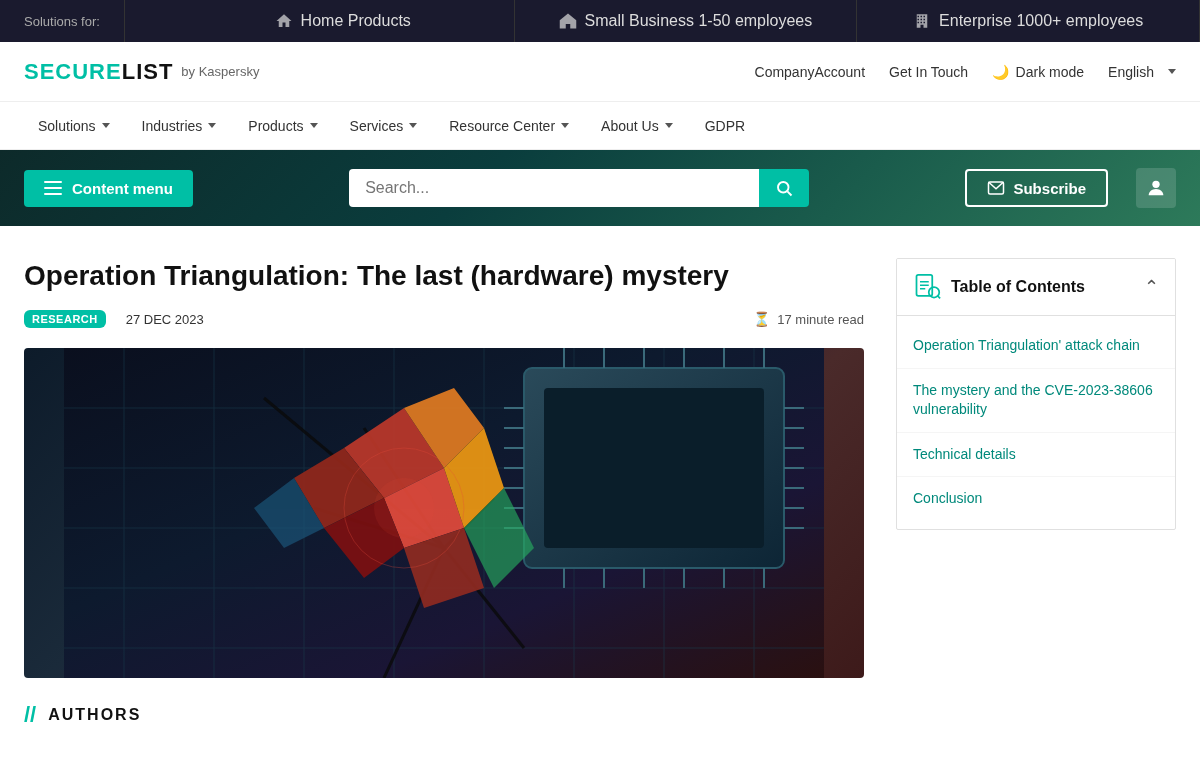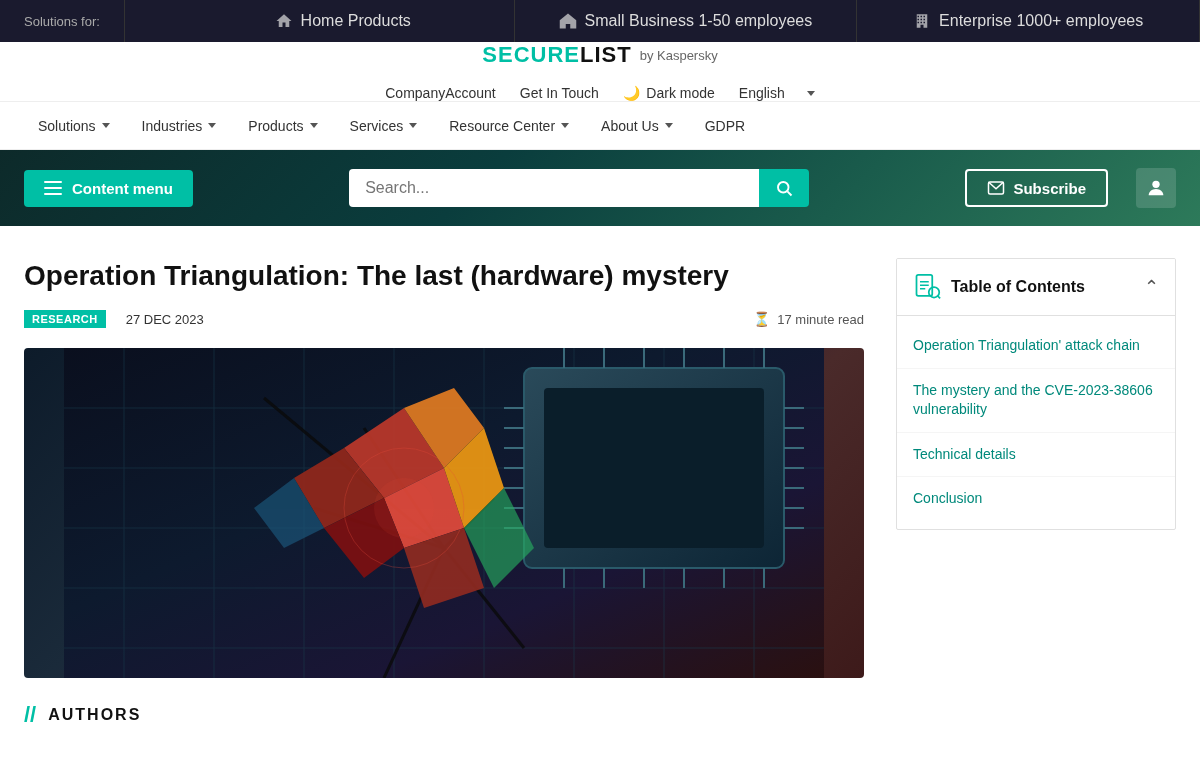--- a/index.html
+++ b/index.html
@@ -45,21 +45,20 @@
     }
 
     
     .header {
       display: flex;
       align-items: center;
       justify-content: space-between;
       padding: 0 24px;
       height: 60px;
       border-bottom: 1px solid #eee;
-      flex-direction: column;
     }
     .logo {
       display: flex;
       align-items: center;
       gap: 8px;
     }
     .logo-text {
       font-size: 22px;
       font-weight: bold;
       letter-spacing: 1px;
@@ -85,21 +84,21 @@
       display: flex;
       align-items: center;
       gap: 6px;
       font-size: 14px;
       color: #333;
       cursor: pointer;
     }
     .lang-btn {
       display: flex;
       align-items: center;
-      gap: 20px;
+      gap: 12px;
       font-size: 14px;
       color: #333;
       cursor: pointer;
     }
     .chevron-down {
       display: inline-block;
       width: 0;
       height: 0;
       border-left: 4px solid transparent;
       border-right: 4px solid transparent;
@@ -254,21 +253,21 @@
       align-items: center;
       gap: 20px;
       margin-bottom: 20px;
     }
     .research-badge {
       background: #00bfa5;
       color: #fff;
       font-size: 11px;
       font-weight: bold;
       padding: 3px 8px;
-      border-radius: 0;
+      border-radius: 6px;
       letter-spacing: 0.5px;
     }
     .article-date {
       font-size: 13px;
       color: #333;
       font-weight: 500;
     }
     .read-time {
       display: flex;
       align-items: center;

